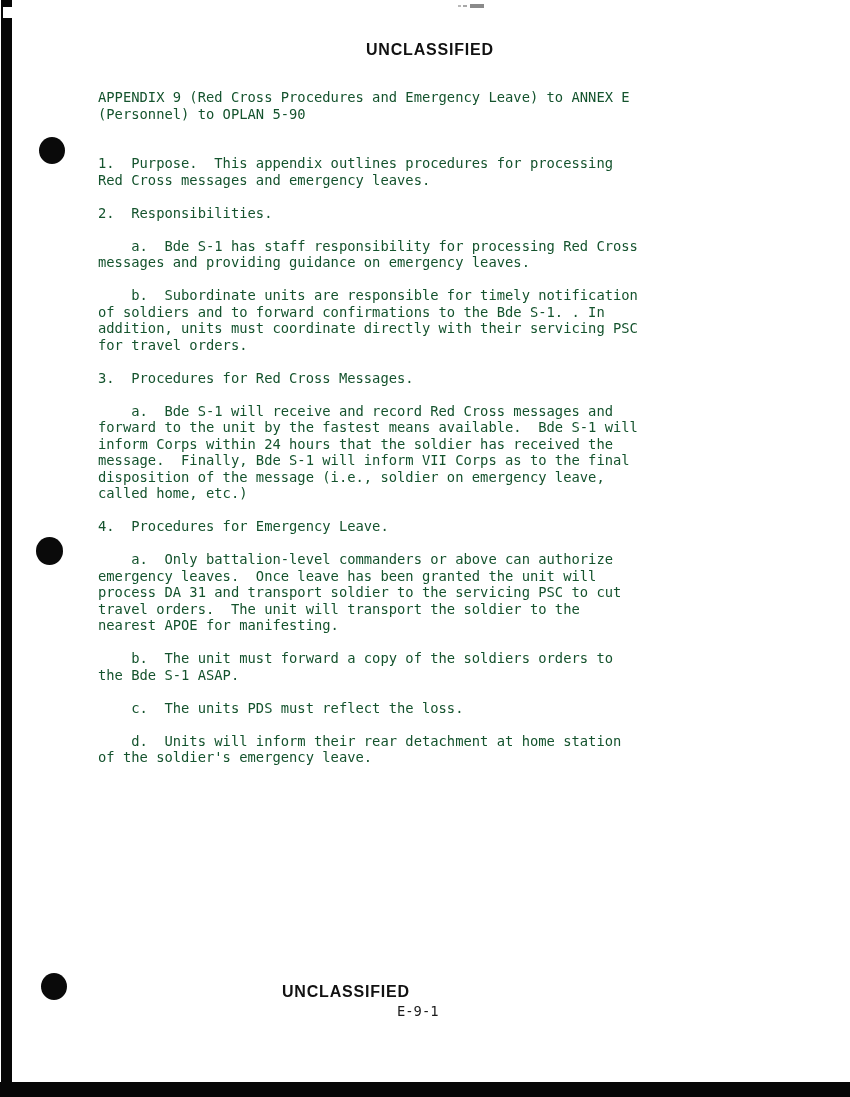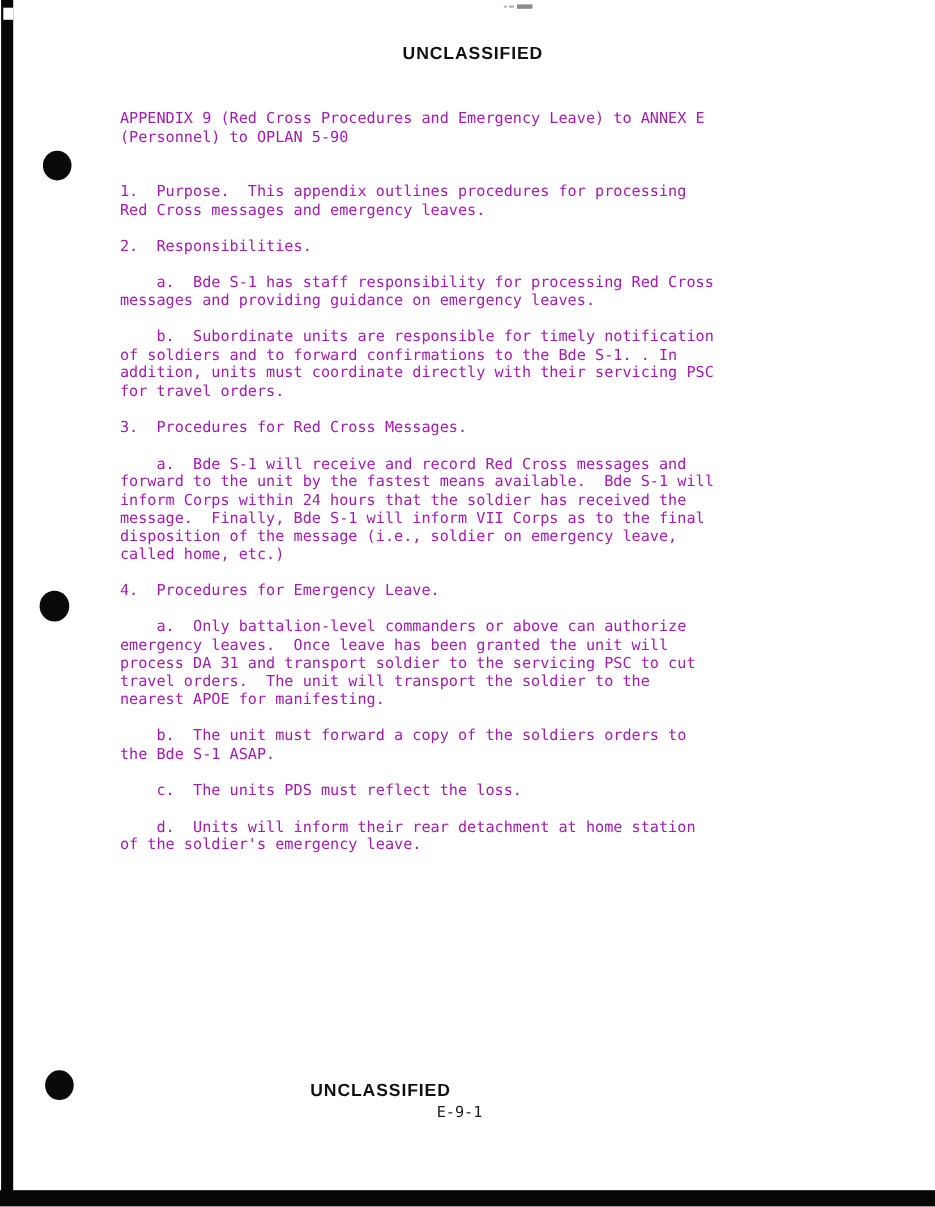--- a/index.html
+++ b/index.html
@@ -92,25 +92,25 @@
     white-space: nowrap;
   }
   .header-classification { left: 366px; top: 41px; }
   .footer-classification { left: 282px; top: 983px; }
 
   
   .body-text {
     position: absolute;
     left: 98px;
     top: 89px;
-    margin: 11px;
+    margin: 0;
     font-family: "DejaVu Sans Mono", monospace;
     font-size: 13.8px;
     line-height: 16.5px;
-    color: #a21caf;
+    color: #14532d;
     white-space: pre;
   }
 
   .page-number {
     position: absolute;
     left: 397px;
     top: 1003px;
     font-family: "DejaVu Sans Mono", monospace;
     font-size: 13.8px;
     color: #1b1b1b;

